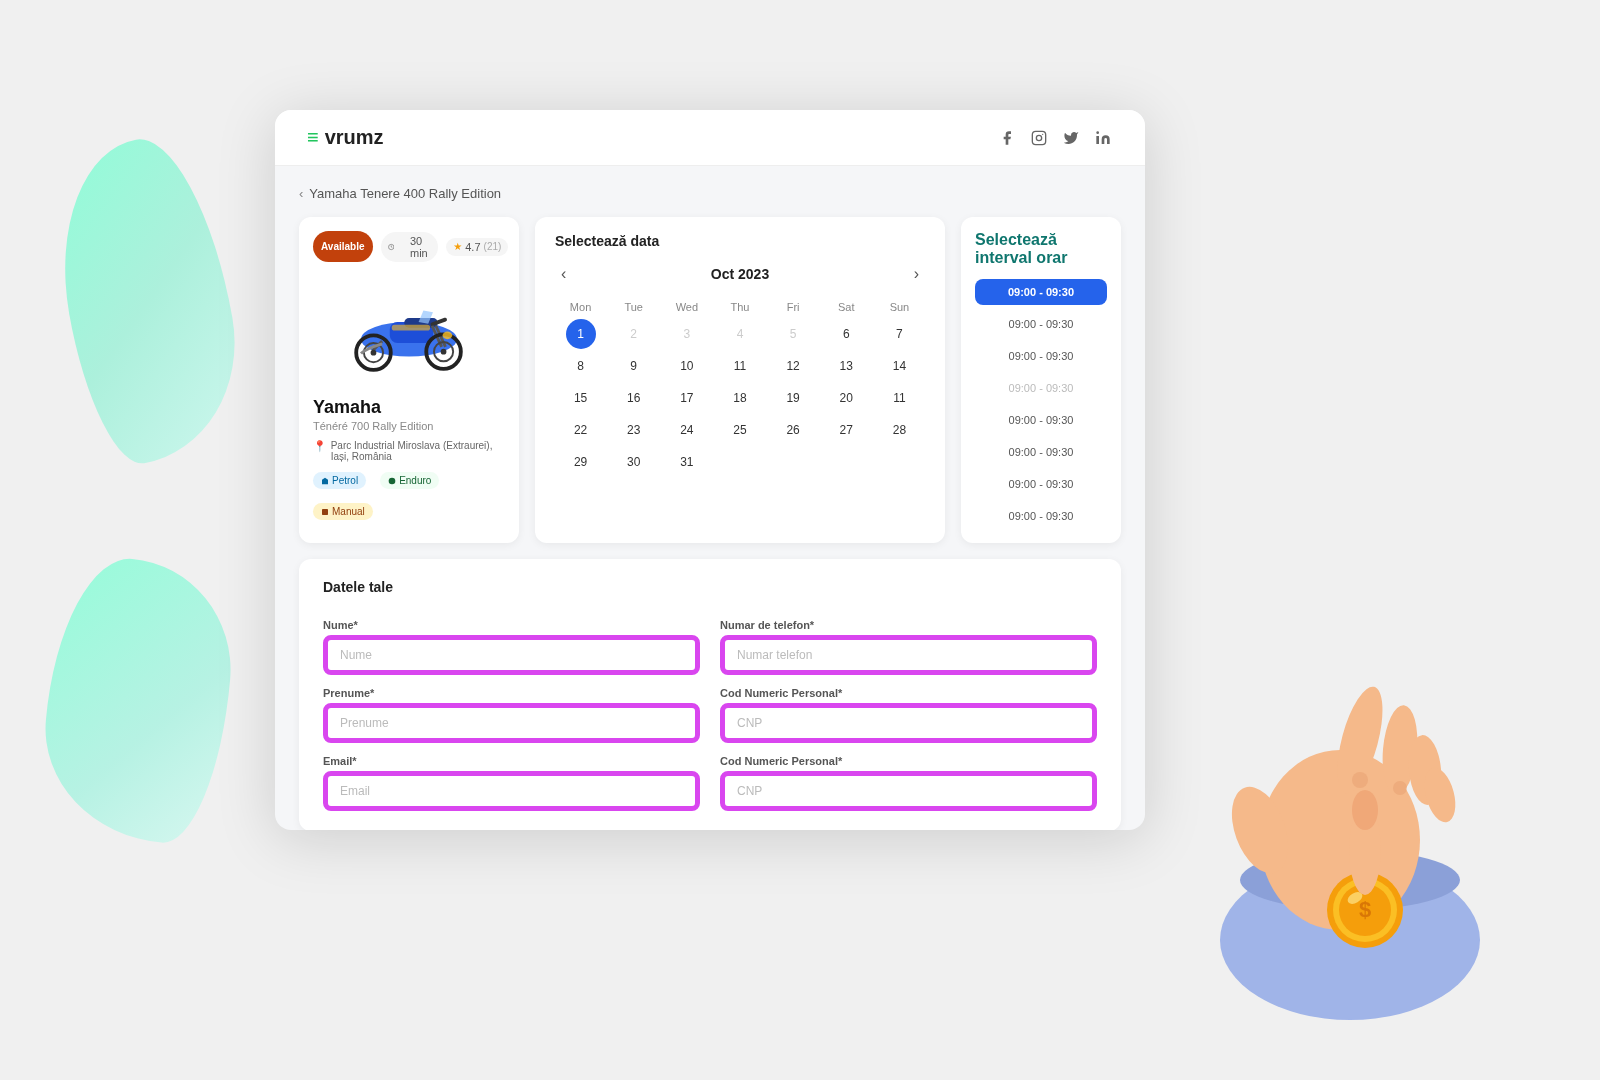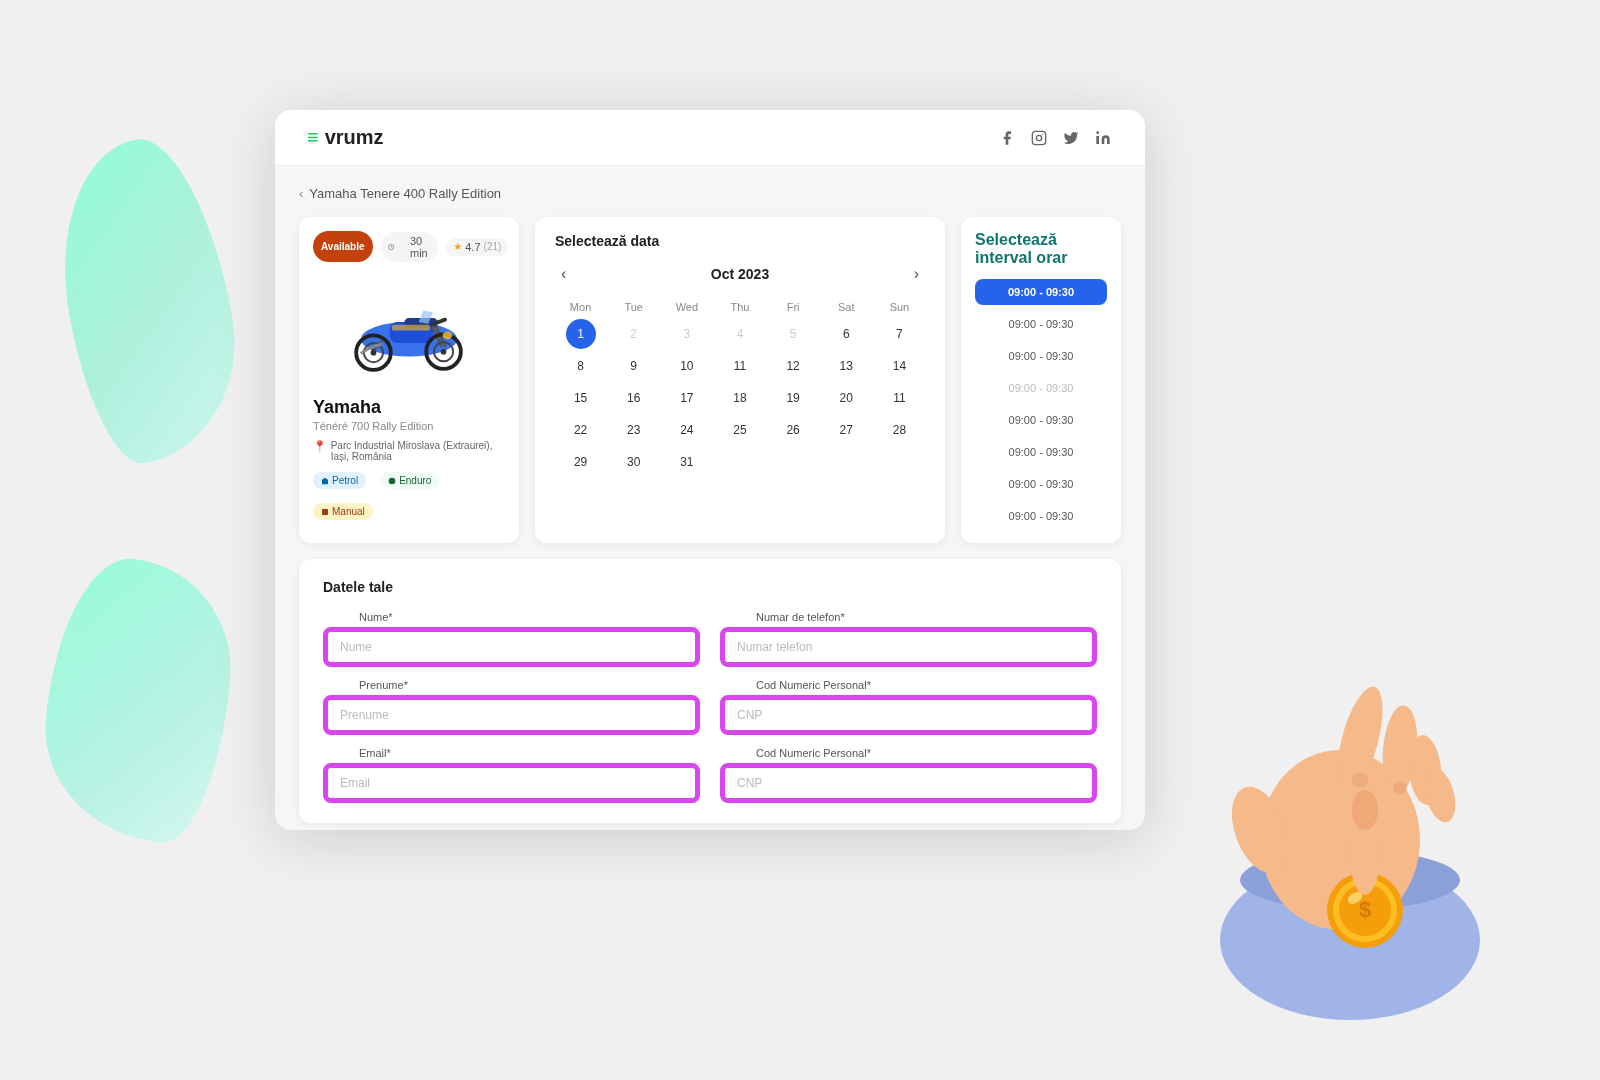--- a/index.html
+++ b/index.html
@@ -316,37 +316,36 @@
     .form-card {
       background: #fff;
       border-radius: 12px;
       padding: 20px 24px;
       box-shadow: 0 2px 8px rgba(0,0,0,0.06);
     }
     .form-title {
       font-size: 14px;
       font-weight: 700;
       color: #222;
-      margin-bottom: 16px;
+      margin-bottom: 24px;
     }
     .form-grid {
       display: grid;
       grid-template-columns: 1fr 1fr;
       gap: 12px 20px;
     }
     .form-group {
       display: flex;
       flex-direction: column;
       gap: 4px;
     }
     .form-label {
       font-size: 11px;
       color: #555;
-      font-weight: 400;
-      margin-left: 36px;
+      font-weight: 700;
     }
     .form-input {
       border: 5px solid #d946ef;
       border-radius: 8px;
       padding: 8px 12px;
       font-size: 12px;
       color: #333;
       outline: none;
       background: #fff;
     }

